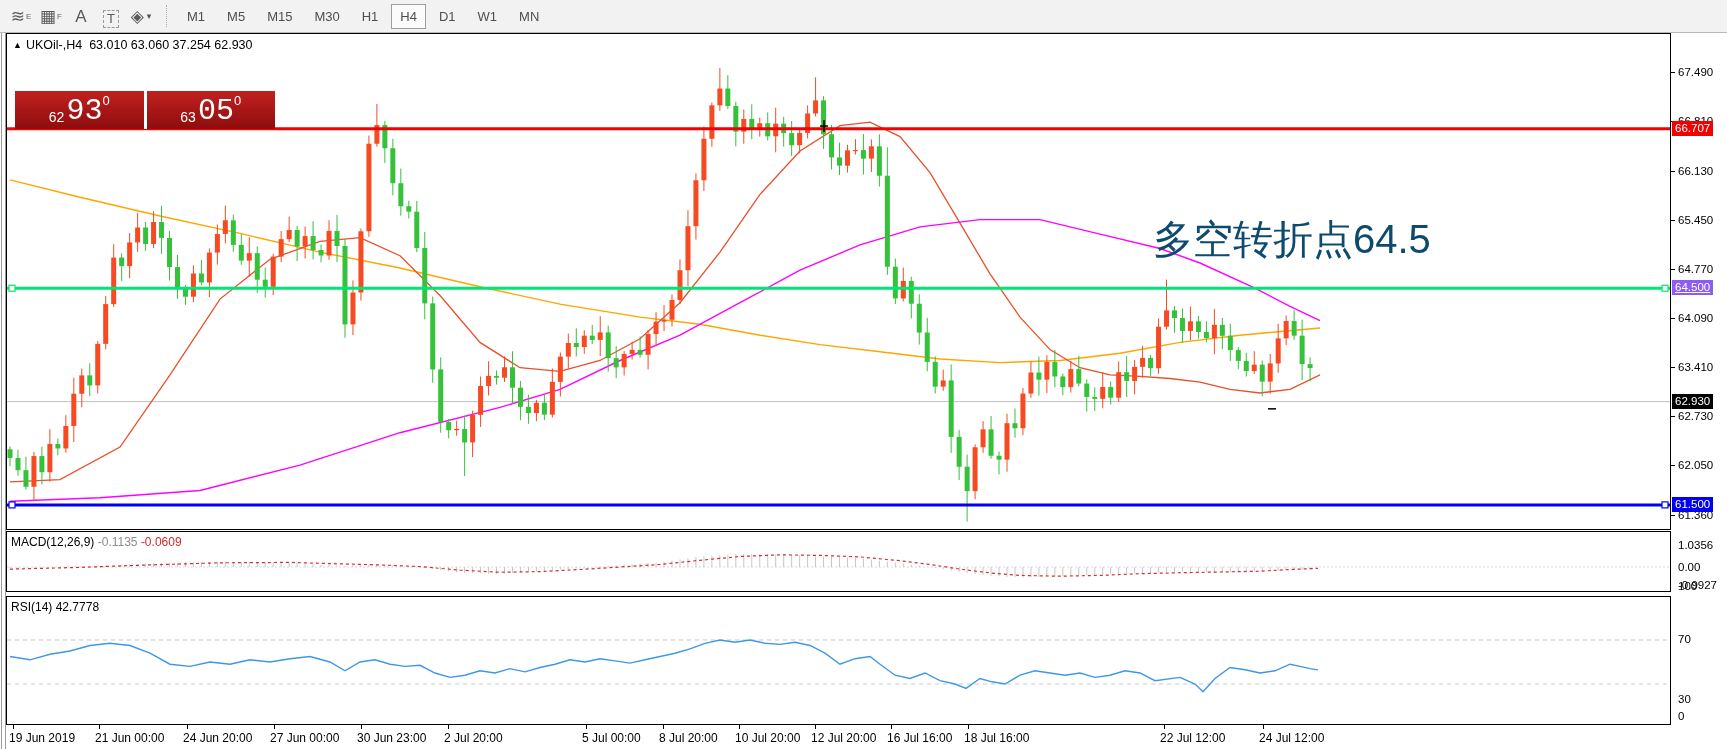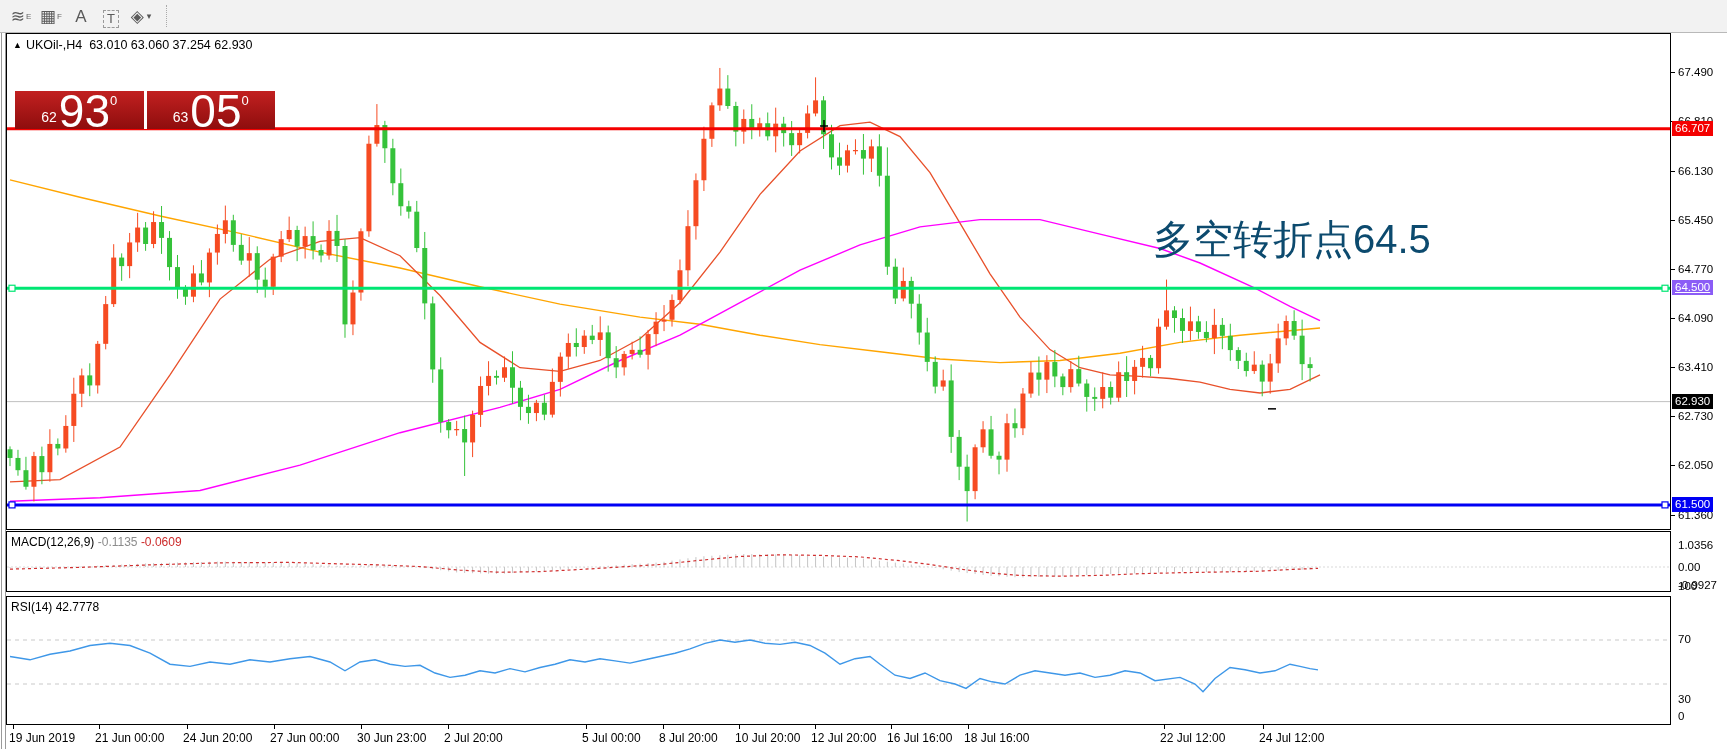--- a/index.html
+++ b/index.html
@@ -43,21 +43,21 @@
   .trade-panel{position:absolute;left:8px;top:57px;width:260px;z-index:10;font-family:"Liberation Sans",sans-serif;}
   .tp-row1{display:flex;height:27px;}
   .tp-btn{border:1px solid #b02420;background:linear-gradient(#ef5a50,#d92f27);color:#fff;font-size:14px;cursor:default;}
   .tp-sell{width:68px;border-radius:2px 0 0 0;}
   .tp-buy{flex:1;border-radius:0 2px 0 0;}
   .tp-spin{width:23px;display:flex;align-items:center;justify-content:center;background:linear-gradient(#fefefe,#d9d9d9);border:1px solid #a9a9a9;color:#50618a;font-size:10px;cursor:default;box-sizing:border-box;}
   .tp-vol{width:95px;border:1px solid #a9a9a9;border-left:none;border-right:none;text-align:right;font-size:15px;padding:0 6px;box-sizing:border-box;font-family:"Liberation Sans",sans-serif;}
   .tp-row2{display:flex;height:38px;margin-top:0;}
   .tp-price{flex:1;background:linear-gradient(#c22020,#8e0d0d);color:#fff;display:flex;align-items:flex-end;justify-content:center;padding-bottom:1px;}
   .tp-price .sm{font-size:14px;line-height:22px;margin-right:2px;text-align:right;}
-  .tp-price .bg{font-size:46px;line-height:34px;}
+  .tp-price .bg{font-size:30px;line-height:34px;font-family:Liberation Mono, monospace;}
   .tp-price .sup{font-size:13px;line-height:13px;align-self:flex-start;margin-top:3px;}
   .tp-gap{width:3px;background:#fff;}
 </style>
 </head>
 <body>
 
 <div class="toolbar">
   <div id="icon-group" style="display:flex;align-items:center;margin-left:6px;">
       <span class="tbicon">
         <span class="g">≋</span>
@@ -72,20 +72,31 @@
       </span>
       <span class="tbicon boxed">
         <span class="g">T</span>
       </span>
       <span class="tbicon">
         <span class="g">◈</span>
         <span class="caret">▾</span>
       </span>
     </div>
   <div class="tb-sep"></div>
+  <div id="tf-group" style="display:flex;align-items:center;">
+      <button class="tf">M1</button>
+      <button class="tf">M5</button>
+      <button class="tf">M15</button>
+      <button class="tf">M30</button>
+      <button class="tf">H1</button>
+      <button class="tf active">H4</button>
+      <button class="tf">D1</button>
+      <button class="tf">W1</button>
+      <button class="tf">MN</button>
+    </div>
 </div>
 
 <div class="lframe"></div>
 
 <div class="pane" id="pane-main">
   <div class="chart-title">
     <span class="tri">▲</span><span>UKOil-,H4</span>&nbsp;&nbsp;<span>63.010 63.060 37.254 62.930</span>
   </div>
   <svg id="svg-main" width="1663" height="495">
       <g>

